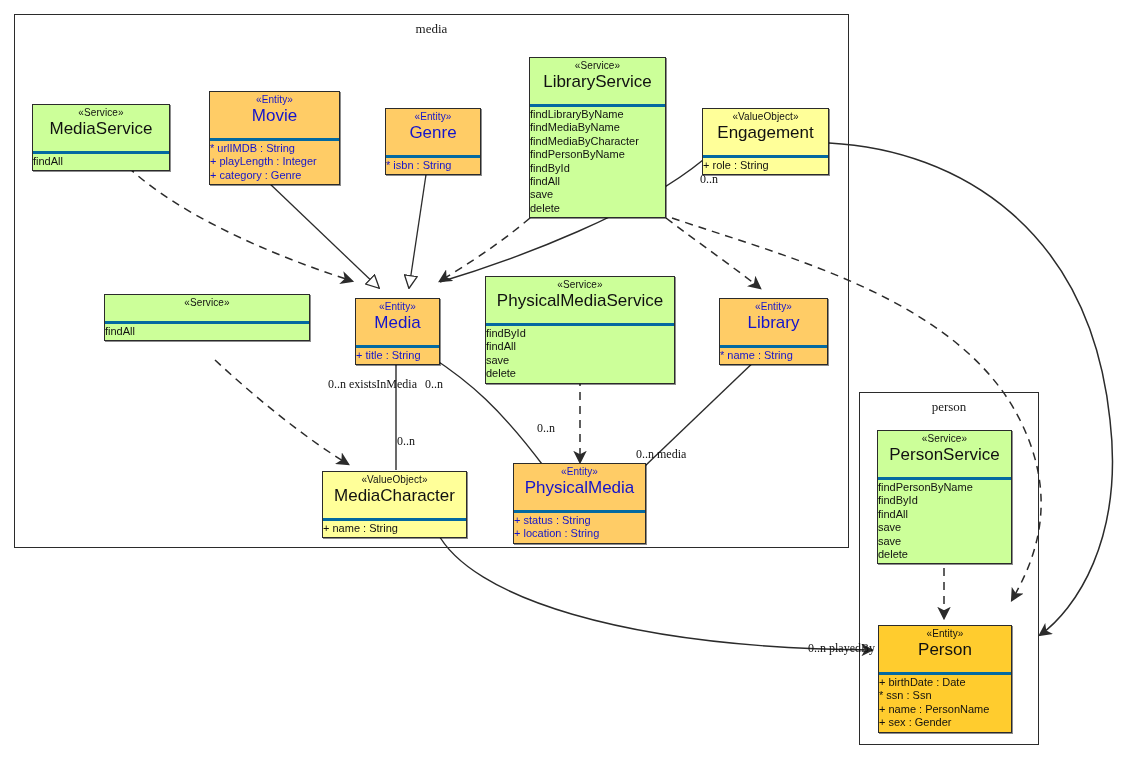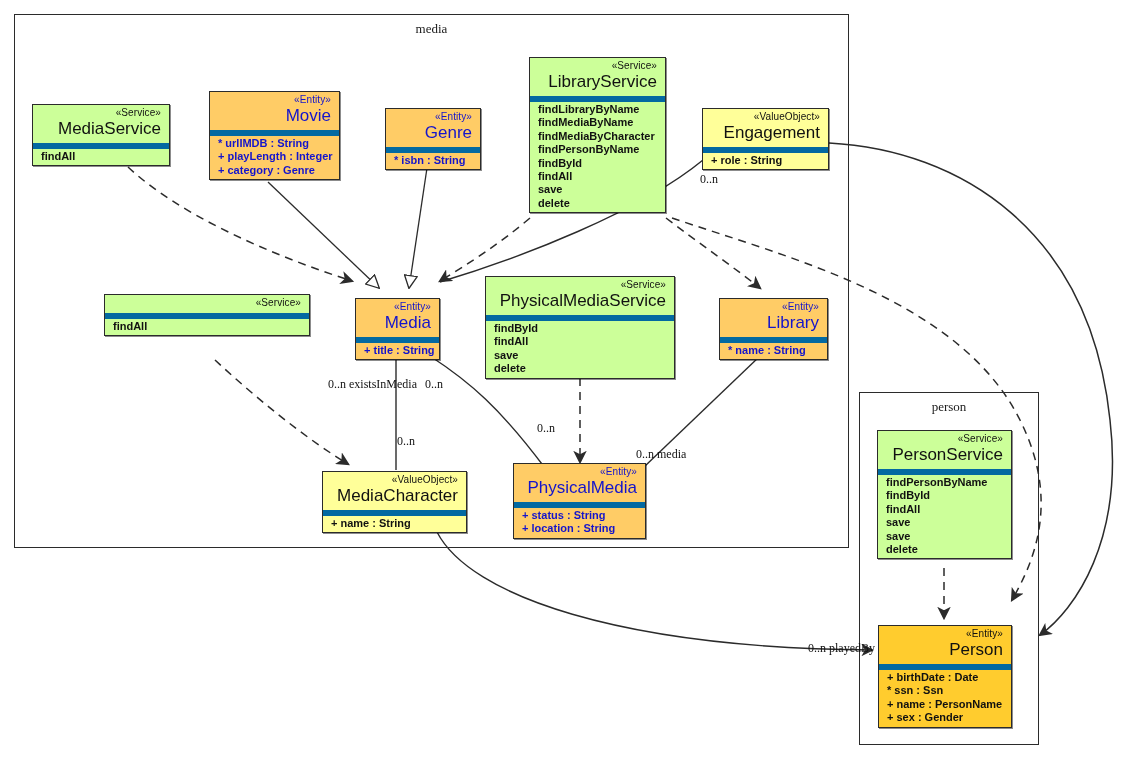--- a/index.html
+++ b/index.html
@@ -44,37 +44,36 @@
     color: #1a1a1a;
   }
   
   .uml {
     position: absolute;
     border: 1px solid #2b2b2b;
     box-shadow: 1px 1px 0 rgba(0,0,0,0.45);
     box-sizing: border-box;
   }
   .uml .head {
-    padding: 2px 8px 4px 8px;
-    text-align: right;
-    border-bottom: 6px solid #0369a1;
+    padding: 2px 8px 12px 8px;
+    text-align: center;
+    border-bottom: 3px solid #0369a1;
   }
   .uml .stereo {
     font-size: 10px;
     line-height: 12px;
     letter-spacing: 0.1px;
   }
   .uml .name {
     font-size: 17px;
     line-height: 20px;
     white-space: nowrap;
   }
   .uml .body {
-    padding: 1px 4px 2px 8px;
-    font-weight: bold;
+    padding: 1px 4px 2px 0;
   }
   .uml .member {
     font-size: 11px;
     line-height: 13.4px;
     white-space: nowrap;
   }
   
   .uml.entity { background: #ffcc66; }
   .uml.entity .stereo,
   .uml.entity .name,

